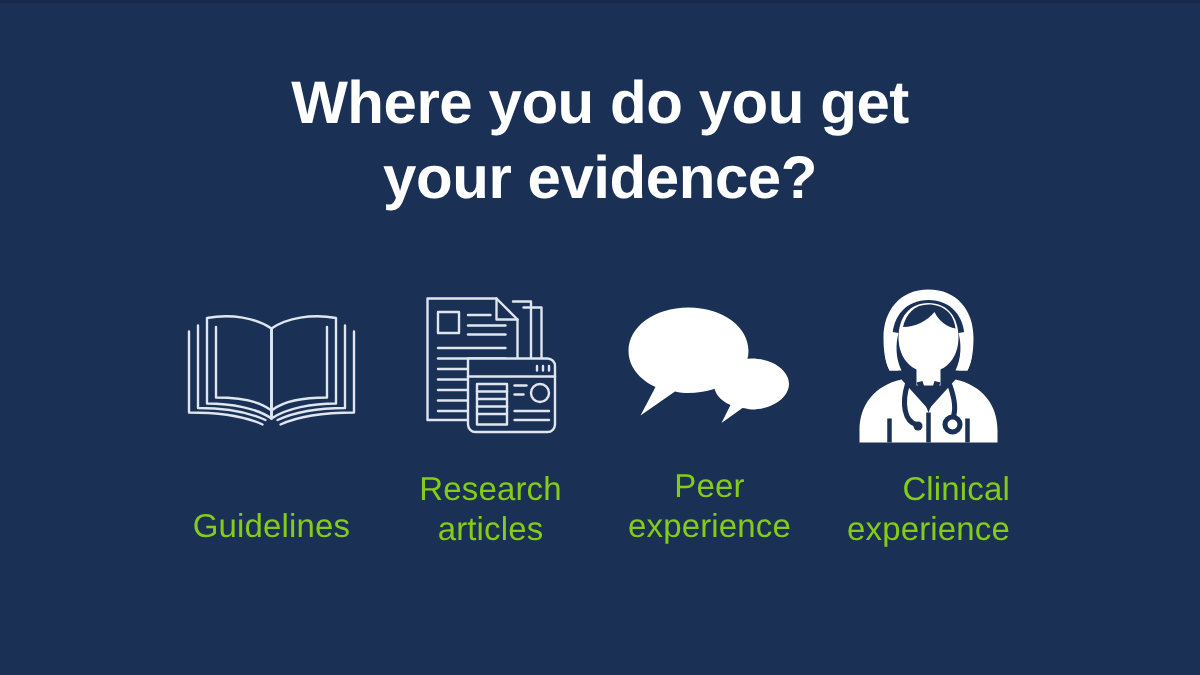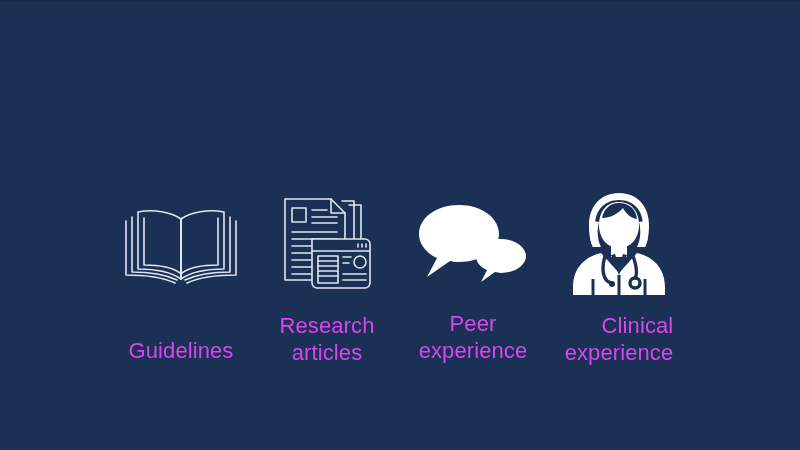--- a/index.html
+++ b/index.html
@@ -62,41 +62,45 @@
     height:112px;
     width:124px;
     display:flex;
     align-items:center;
     justify-content:center;
   }
   .icon-wrap svg { display:block; }
 
   .label {
     margin-top:10px;
-    color:#d946ef;
+    color:#84cc16;
     font-size:22px;
     line-height:27px;
     text-align:center;
     font-weight:normal;
     letter-spacing:0.1px;
   }
   .label .l2 { display:block; }
 
   
   .item-guidelines .label { margin-top:37px;text-align:center; }
   .item-research   .label { margin-top:12px; }
   .item-peer       .label { }
   .item-clinical   .label { margin-top:12px;text-align:right; }
 </style>
 </head>
 <body>
 
 <div class="slide">
   <div class="top-edge"></div>
 
+  <div class="title-block">
+    <div class="title-line">Where you do you get</div>
+    <div class="title-line">your evidence?</div>
+  </div>
 
   <div class="items">
 
     <div class="item item-guidelines">
       <div class="icon-wrap">
         <svg width="118" height="86" viewBox="0 0 118 86" fill="none" stroke="#dfe6f0" stroke-width="1.6" stroke-linejoin="round" stroke-linecap="round">
 
           <path d="M4 20 L4 74 C20 74 40 76 53 82"></path>
           <path d="M10 16 L10 71 C25 71 42 73 55 79"></path>
 

